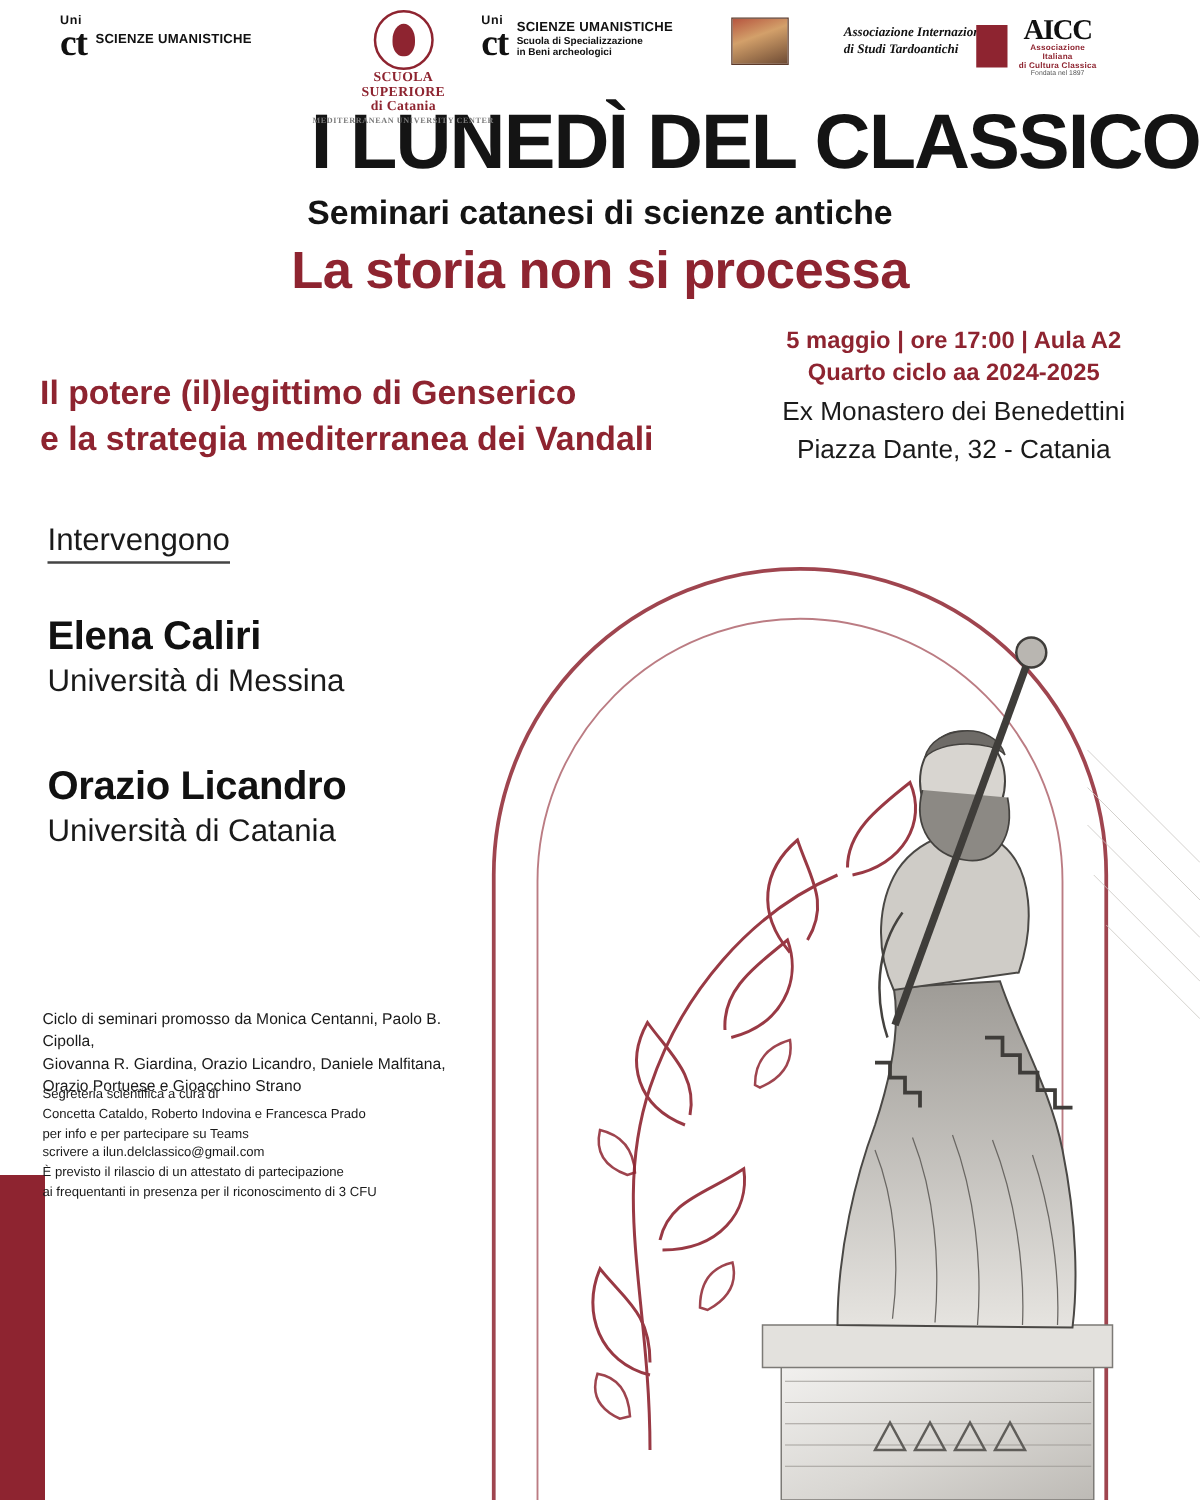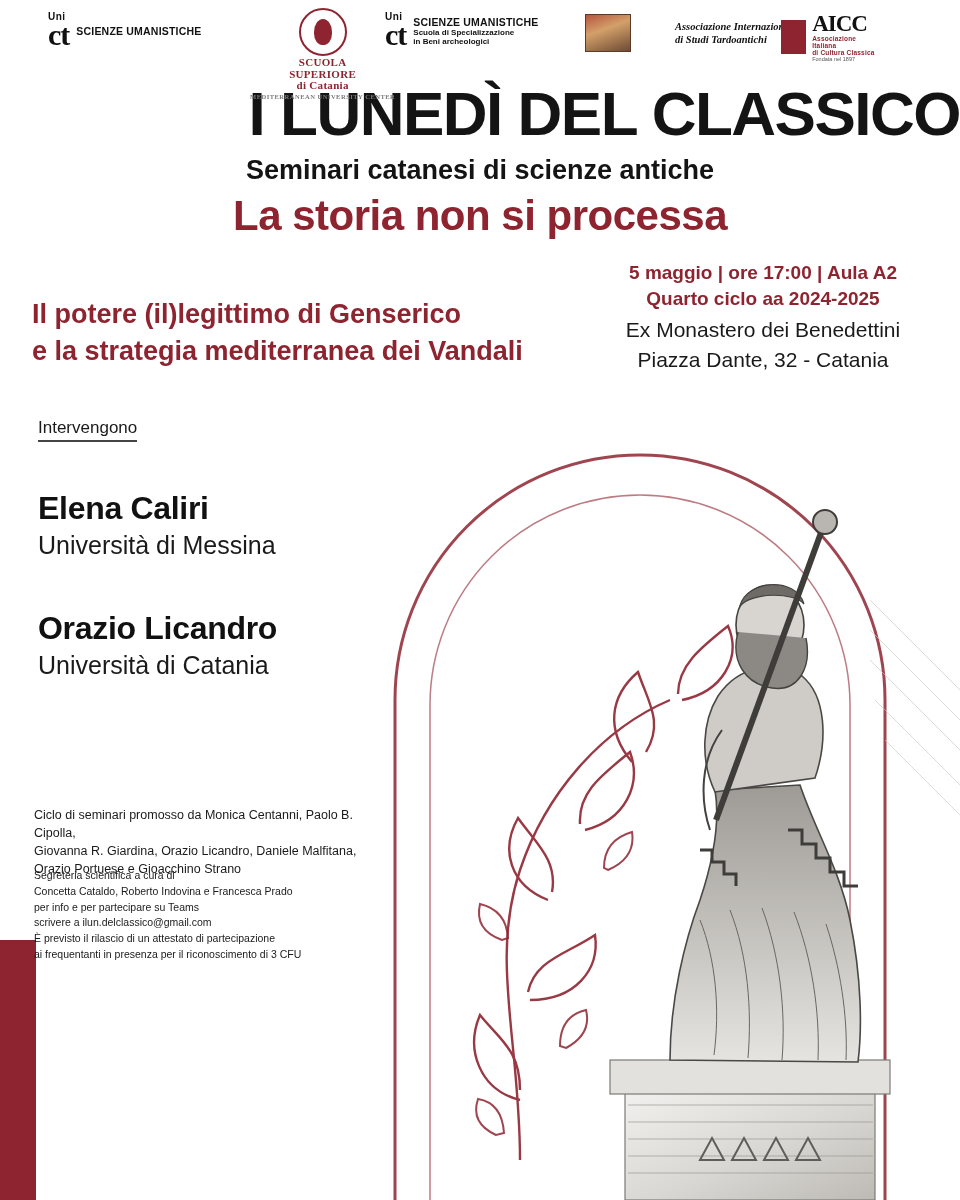--- a/index.html
+++ b/index.html
@@ -125,21 +125,21 @@
   }
   .aista-text {
     font-family: "Liberation Serif", serif;
     font-size: 10.5px;
     font-style: italic;
     font-weight: 700;
     color: #111;
     line-height: 1.25;
   }
 
-  .logo-aicc { left: 781px; top: 12px; }
+  .logo-aicc { left: 781px; top: 12px; text-align: center; }
   .aicc-block {
     width: 26px; height: 34px;
     background: #8e2430;
     margin-right: 6px;
   }
   .aicc-text { line-height: 1.05; }
   .aicc-text .big {
     font-family: "Liberation Serif", serif;
     font-size: 23px;
     font-weight: 700;
@@ -234,21 +234,21 @@
     font-weight: 400;
     color: #1a1a1a;
     line-height: 1.45;
   }
 
   
   .intervengono {
     position: absolute;
     left: 38px;
     top: 418px;
-    font-size: 17px;
+    font-size: 25px;
     color: #1a1a1a;
     border-bottom: 2px solid #444;
     padding-bottom: 2px;
     z-index: 4;
   }
   .speaker {
     position: absolute;
     left: 38px;
     z-index: 4;
   }

